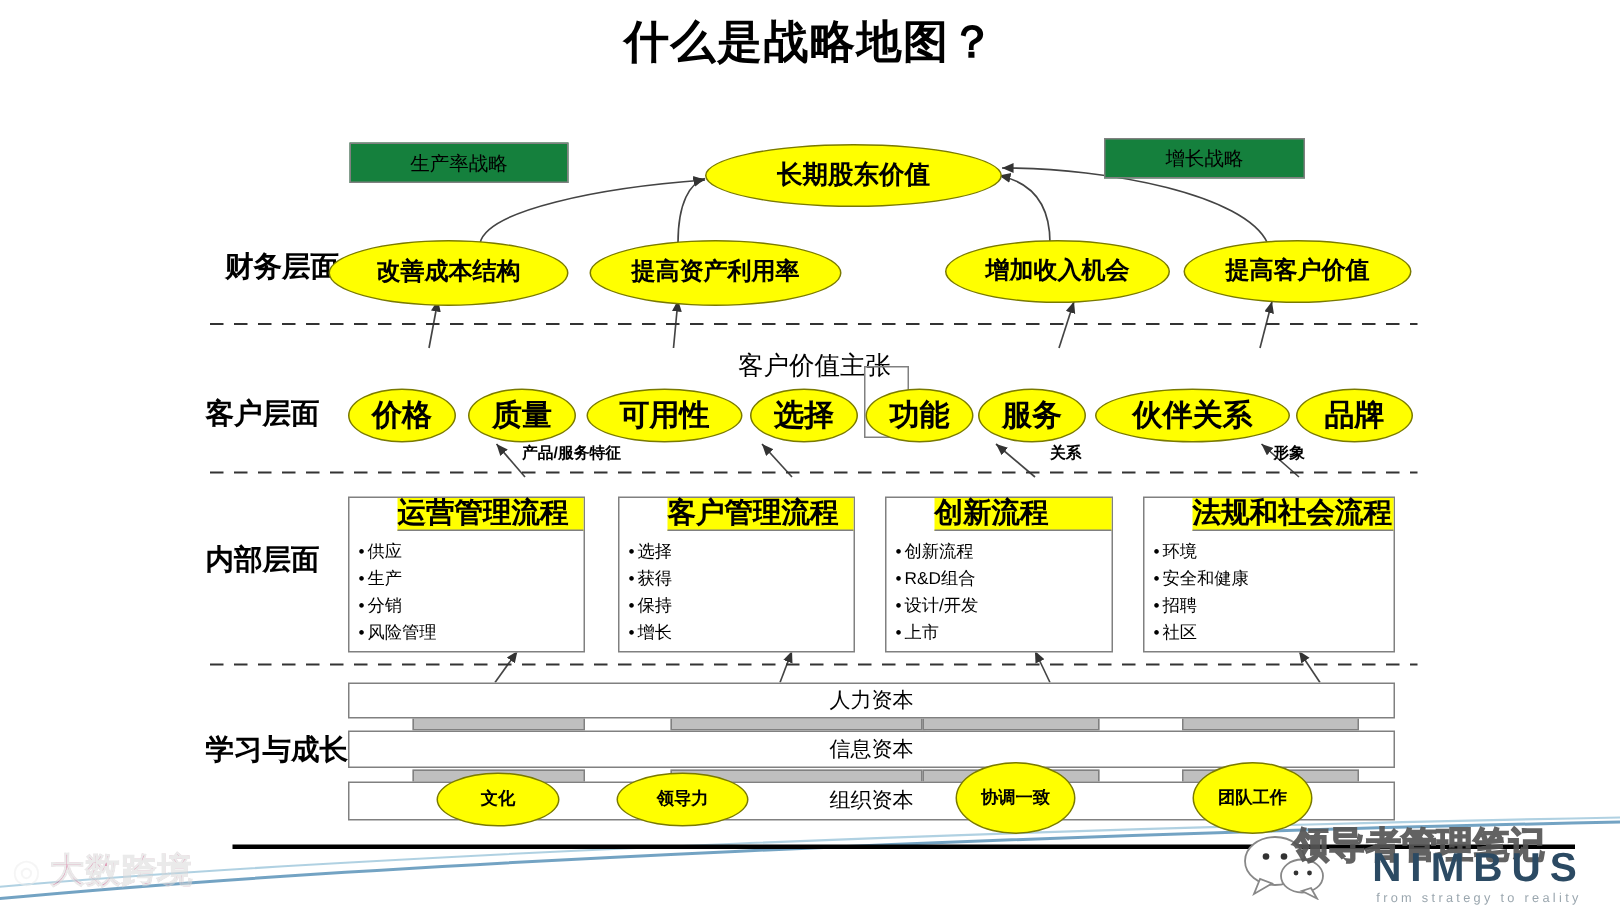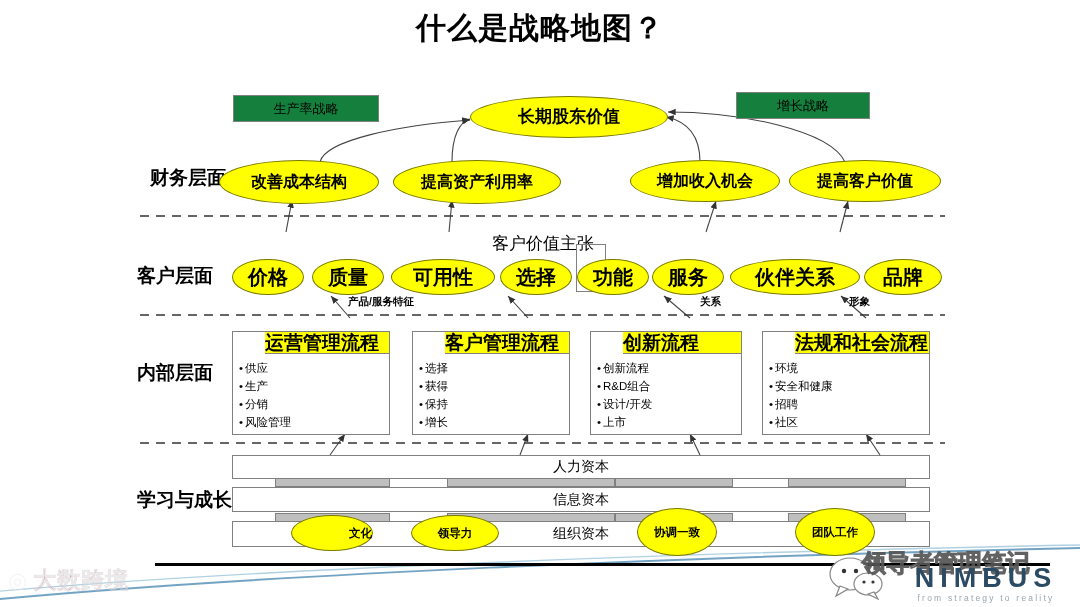--- a/index.html
+++ b/index.html
@@ -353,21 +353,21 @@
   <div class="abs lg-bar" style="left:232px;top:455px;width:698px;height:24px;">
     <span>人力资本</span>
   </div>
   <div class="abs lg-bar" style="left:232px;top:487px;width:698px;height:25px;">
     <span>信息资本</span>
   </div>
   <div class="abs lg-bar" style="left:232px;top:521px;width:698px;height:26px;">
     <span>组织资本</span>
   </div>
 
-  <div class="abs ell growth" style="left:291px;top:515px;width:82px;height:36px;justify-content:flex-end;">
+  <div class="abs ell growth" style="left:291px;top:515px;width:82px;height:36px;">
     <span>文化</span>
   </div>
   <div class="abs ell growth" style="left:411px;top:515px;width:88px;height:36px;">
     <span>领导力</span>
   </div>
   <div class="abs ell growth" style="left:637px;top:508px;width:80px;height:48px;">
     <span>协调一致</span>
   </div>
   <div class="abs ell growth" style="left:795px;top:508px;width:80px;height:48px;">
     <span>团队工作</span>

